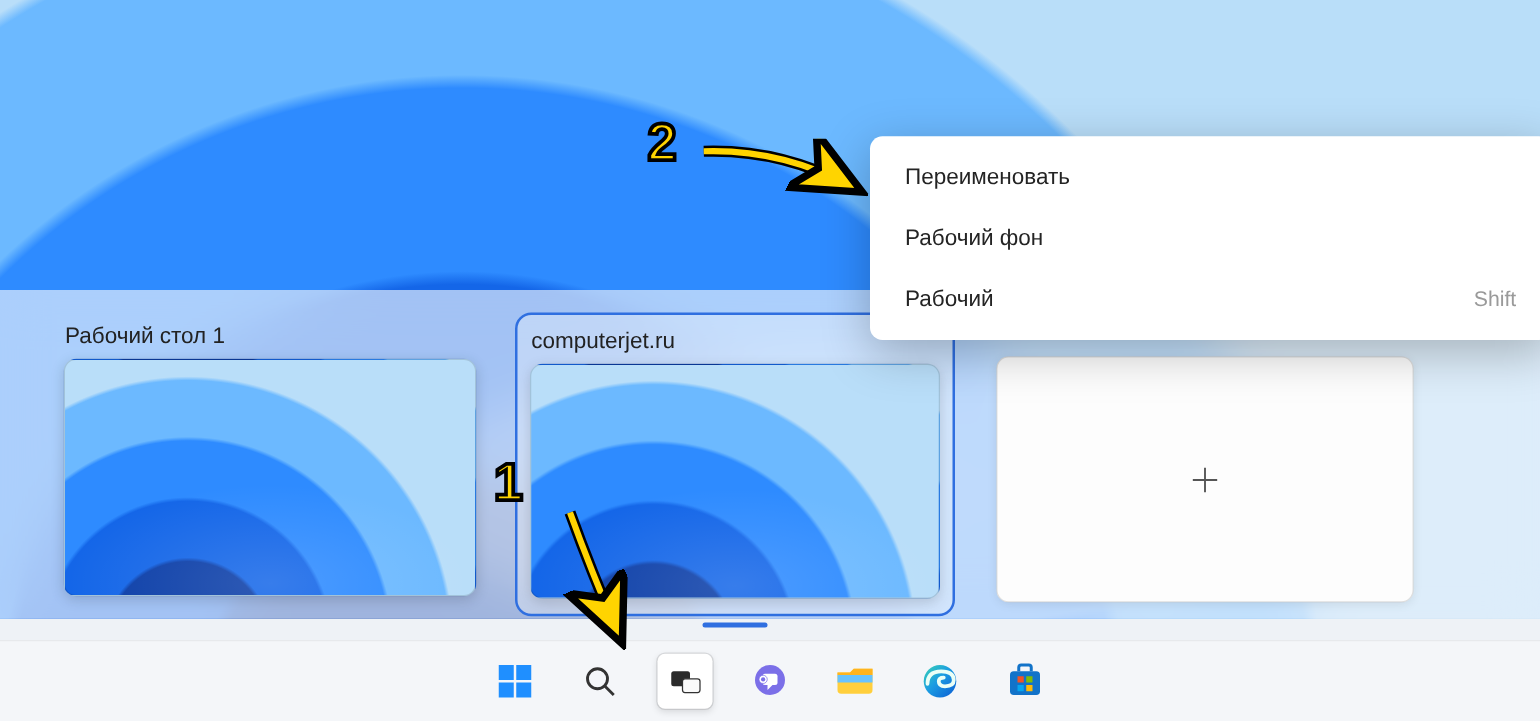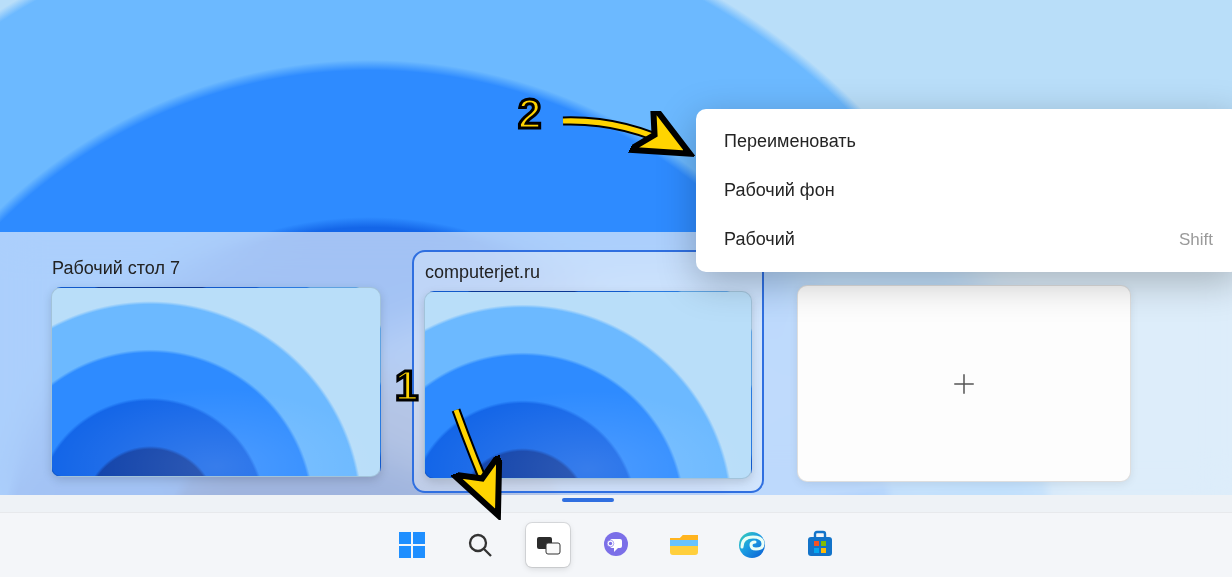--- a/index.html
+++ b/index.html
@@ -174,21 +174,21 @@
   }
 </style>
 </head>
 <body>
 
 <div class="wallpaper"></div>
 
 <div class="taskview">
 
   <div class="desk-tile" style="left:51px; top:26px;">
-    <span class="desk-label">Рабочий стол 7</span>
+    <span class="desk-label">Рабочий стол 1</span>
     <div class="desk-thumb"></div>
   </div>
 
   <div class="desk-tile desk-tile-2" style="left:412px; top:18px;">
     <span class="desk-label">computerjet.ru</span>
     <div class="desk-thumb"></div>
     <div class="active-indicator"></div>
   </div>
 
   <div class="desk-add" style="left:797px; top:53px;">

